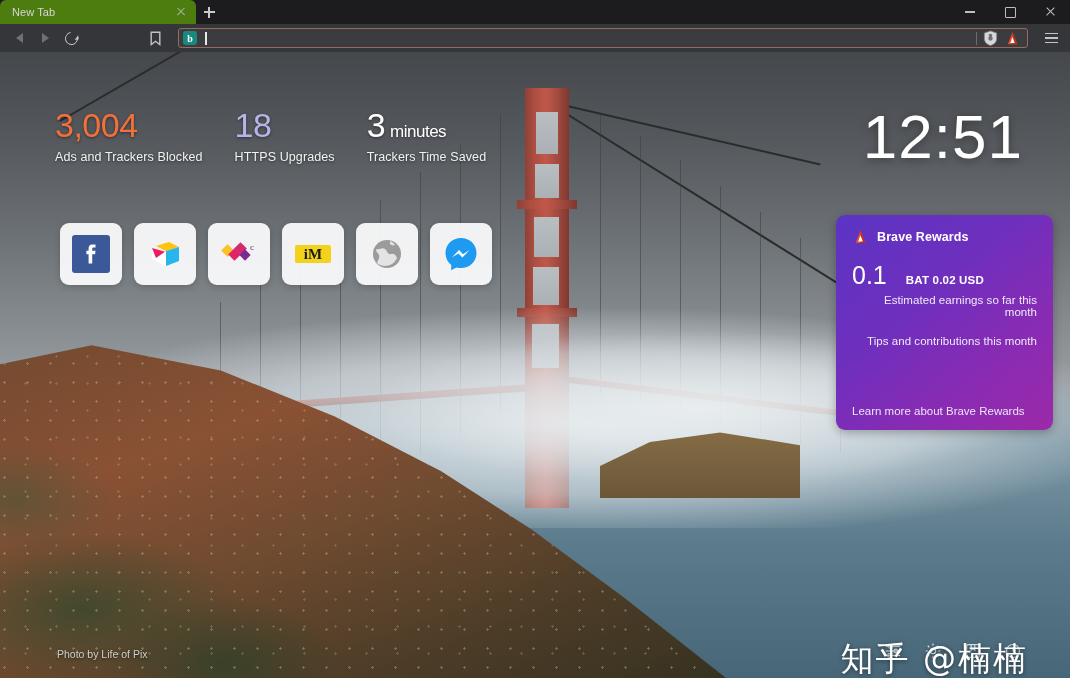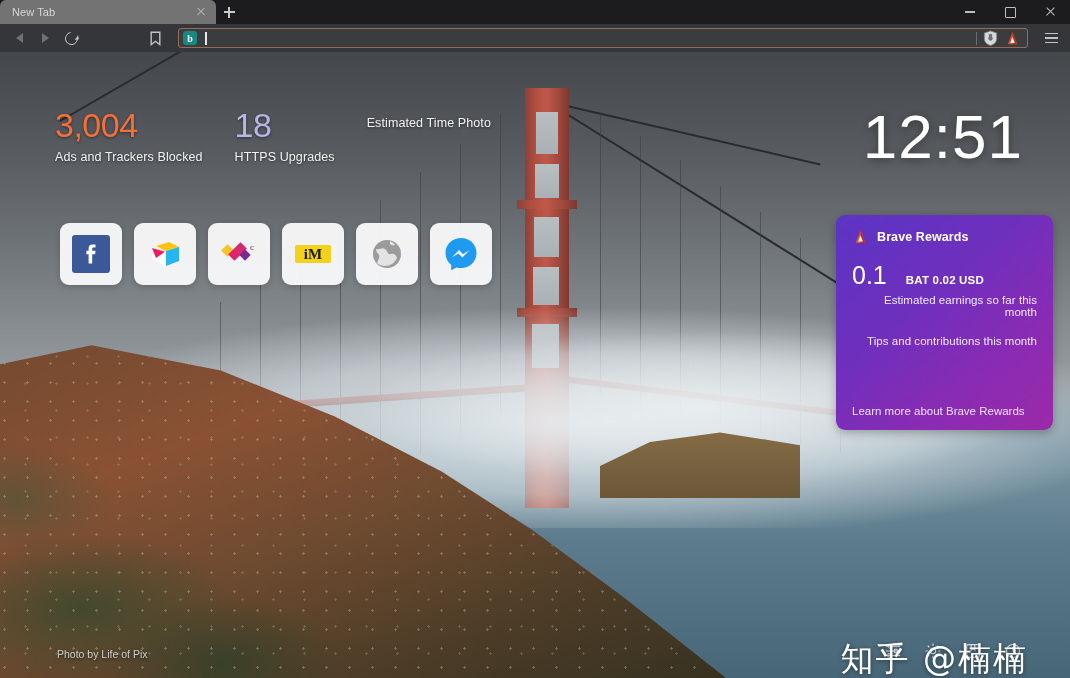--- a/index.html
+++ b/index.html
@@ -4,21 +4,21 @@
 <style>
   * { margin:0; padding:0; box-sizing:border-box; }
   html,body { width:1070px; height:678px; overflow:hidden; background:#202124;
               font-family:"Liberation Sans", sans-serif; }
 
   #app { position:relative; width:1070px; height:678px; overflow:hidden; }
 
   
   .titlebar { position:absolute; top:0; left:0; width:1070px; height:24px;
               background:#1c1c1e; display:flex; align-items:flex-end; }
-  .tab { width:216px; height:24px; background:#737373; border-radius:6px 6px 0 0;
+  .tab { width:196px; height:24px; background:#4d7c0f; border-radius:6px 6px 0 0;
          display:flex; align-items:center; padding:0 8px 0 12px; position:relative; }
   .tab-title { font-size:11px; color:#d5d6d8; flex:1; white-space:nowrap;
                overflow:hidden; text-overflow:ellipsis; letter-spacing:.1px; }
   .tab-close { width:14px; height:14px; position:relative; opacity:.75; }
   .tab-close::before,.tab-close::after { content:""; position:absolute; left:2px; top:6px;
       width:10px; height:1.3px; background:#c9cacc; }
   .tab-close::before { transform:rotate(45deg); }
   .tab-close::after  { transform:rotate(-45deg); }
   .newtab { width:26px; height:24px; display:flex; align-items:center; justify-content:center;
             position:relative; }
@@ -262,21 +262,24 @@
     <div class="stats">
       <div>
         <div class="stat-num c-ads">3,004</div>
         <div class="stat-lbl">Ads and Trackers Blocked</div>
       </div>
       <div>
         <div class="stat-num c-https">18</div>
         <div class="stat-lbl">HTTPS Upgrades</div>
       </div>
       <div>
-        <div class="stat-lbl">Estimated Time Photo</div>
+        <div class="stat-num c-time">
+          <span>3</span><span class="unit">minutes</span>
+        </div>
+        <div class="stat-lbl">Trackers Time Saved</div>
       </div>
     </div>
 
     <div class="clock">12:51</div>
 
     <div class="tiles">
       <div class="tile">
         <svg width="38" height="38" viewBox="0 0 38 38">
           <rect width="38" height="38" rx="3" fill="#3b5998"></rect>
           <path d="M23.5 12.5h-2.3c-.5 0-1 .5-1 1.1v2.2h3.3l-.4 3.4h-2.9v9.3h-3.6v-9.3h-2.2v-3.4h2.2v-2.6c0-2.2 1.4-3.7 3.5-3.7h3.4z" fill="#fff"></path>

